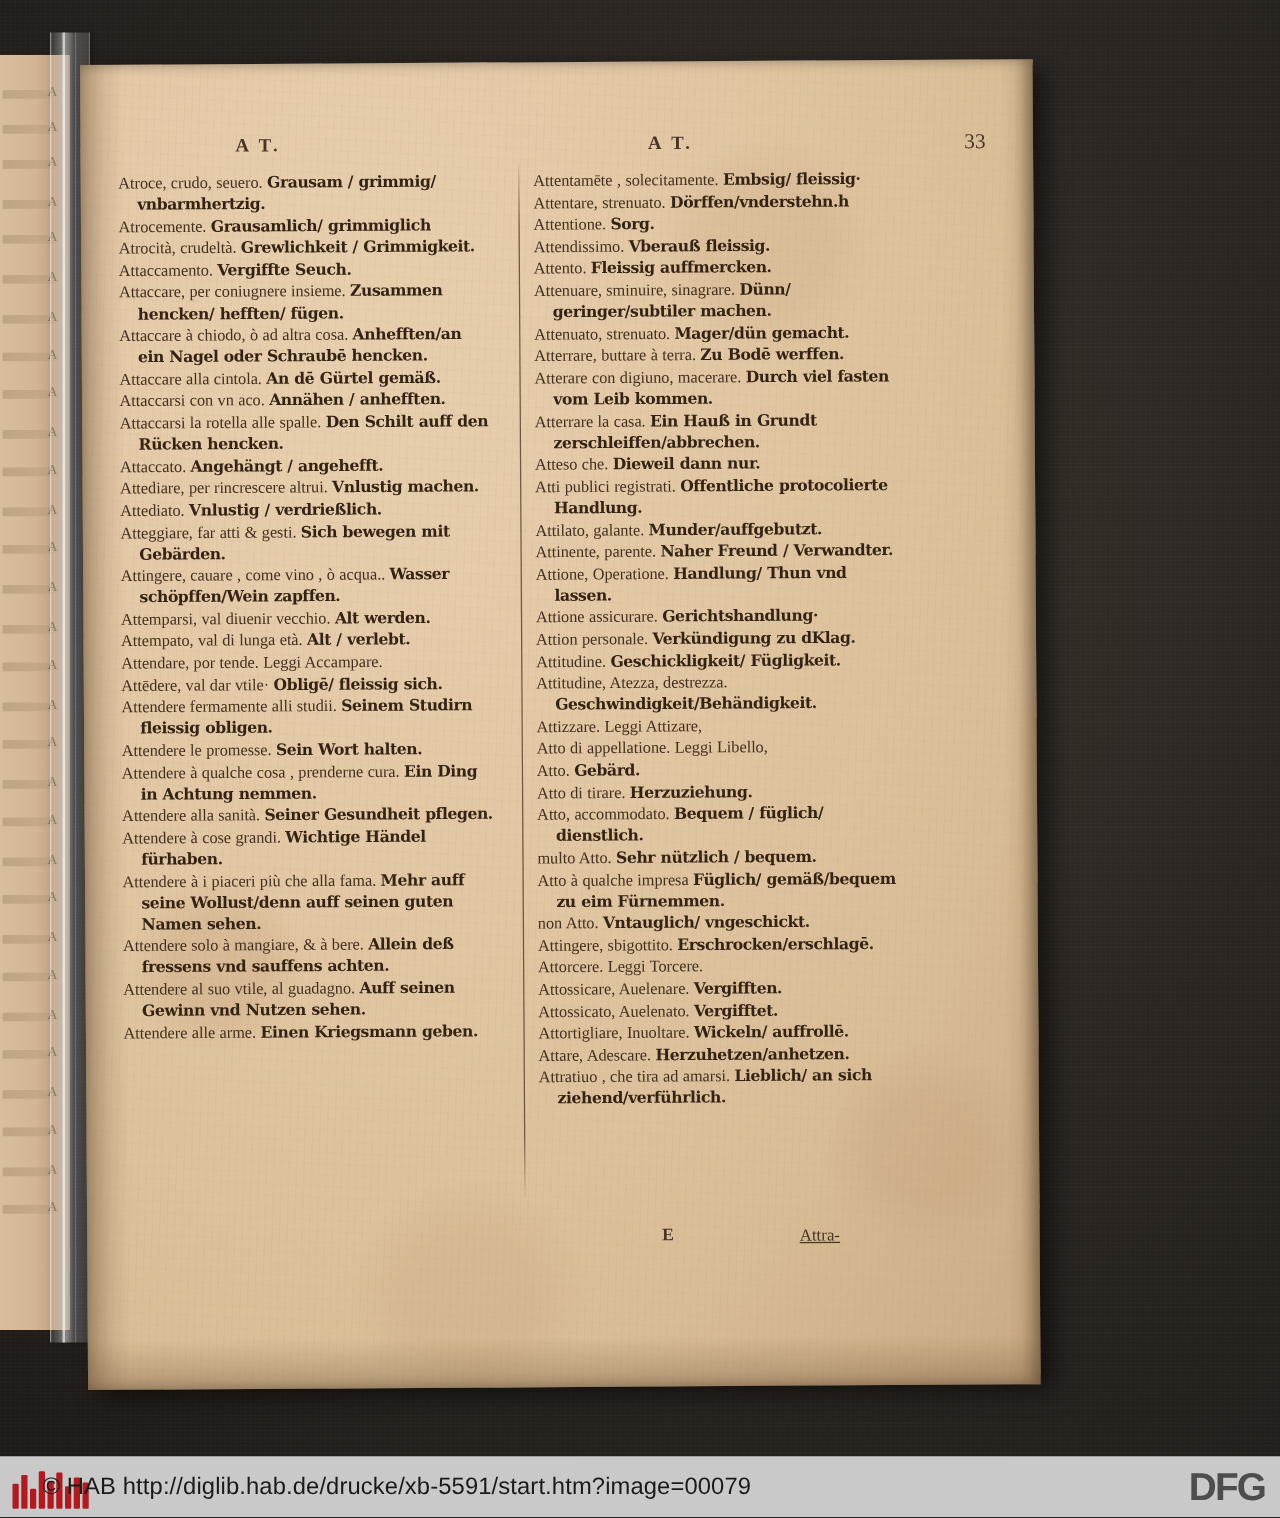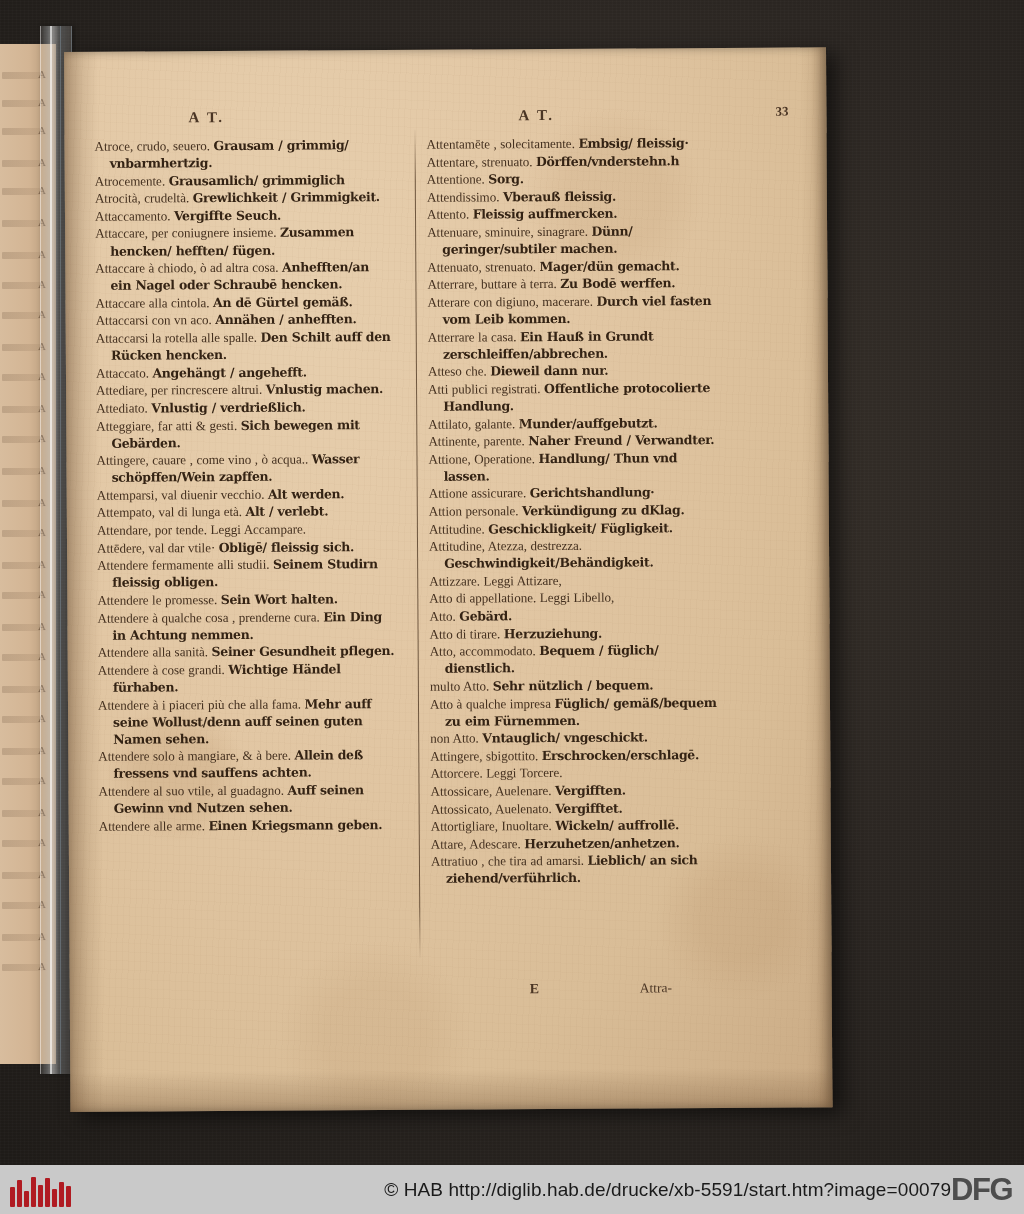--- a/index.html
+++ b/index.html
@@ -148,22 +148,22 @@
     letter-spacing:2.5px;
     color:#4a3524;
     font-weight:600;
   }
   .rh-left{ left:94px; }
   .rh-right{ left:424px; }
   .folio{
     position:absolute;
     right:6px; top:-2px;
     font-family:"Liberation Serif","DejaVu Serif",serif;
-    font-size:13px;
-    font-weight:700;
+    font-size:17px;
+    font-weight:400;
     color:#4a3524;
     text-align:right;
   }
 
   .columns{
     position:relative;
     display:flex;
     gap:0;
     height:830px;
   }
@@ -219,20 +219,21 @@
     font-size:14px;
     font-weight:700;
     color:#4a3524;
   }
   .catchword{
     position:absolute;
     left:540px;
     font-family:"Liberation Serif","DejaVu Serif",serif;
     font-size:13.5px;
     color:#4a3524;
+    text-decoration:underline;
   }
 
   
   .credit-bar{
     position:absolute;
     left:0; bottom:0;
     width:1024px; height:49px;
     background:#c9c9c9;
     display:flex;
     align-items:center;
@@ -245,21 +246,21 @@
     gap:2px;
   }
   .hab-logo i{
     display:block;
     width:5px;
     background:#b01b22;
     border-radius:1px;
   }
   .credit-text{
     flex:1;
-    text-align:right;
+    text-align:left;
     font-family:"Liberation Sans","DejaVu Sans",sans-serif;
     font-size:19px;
     color:#1a1a1a;
     letter-spacing:.1px;
     margin-left:-40px;
   }
   .dfg-logo{
     margin-right:12px;
     font-family:"Liberation Sans","DejaVu Sans",sans-serif;
     font-size:31px;

